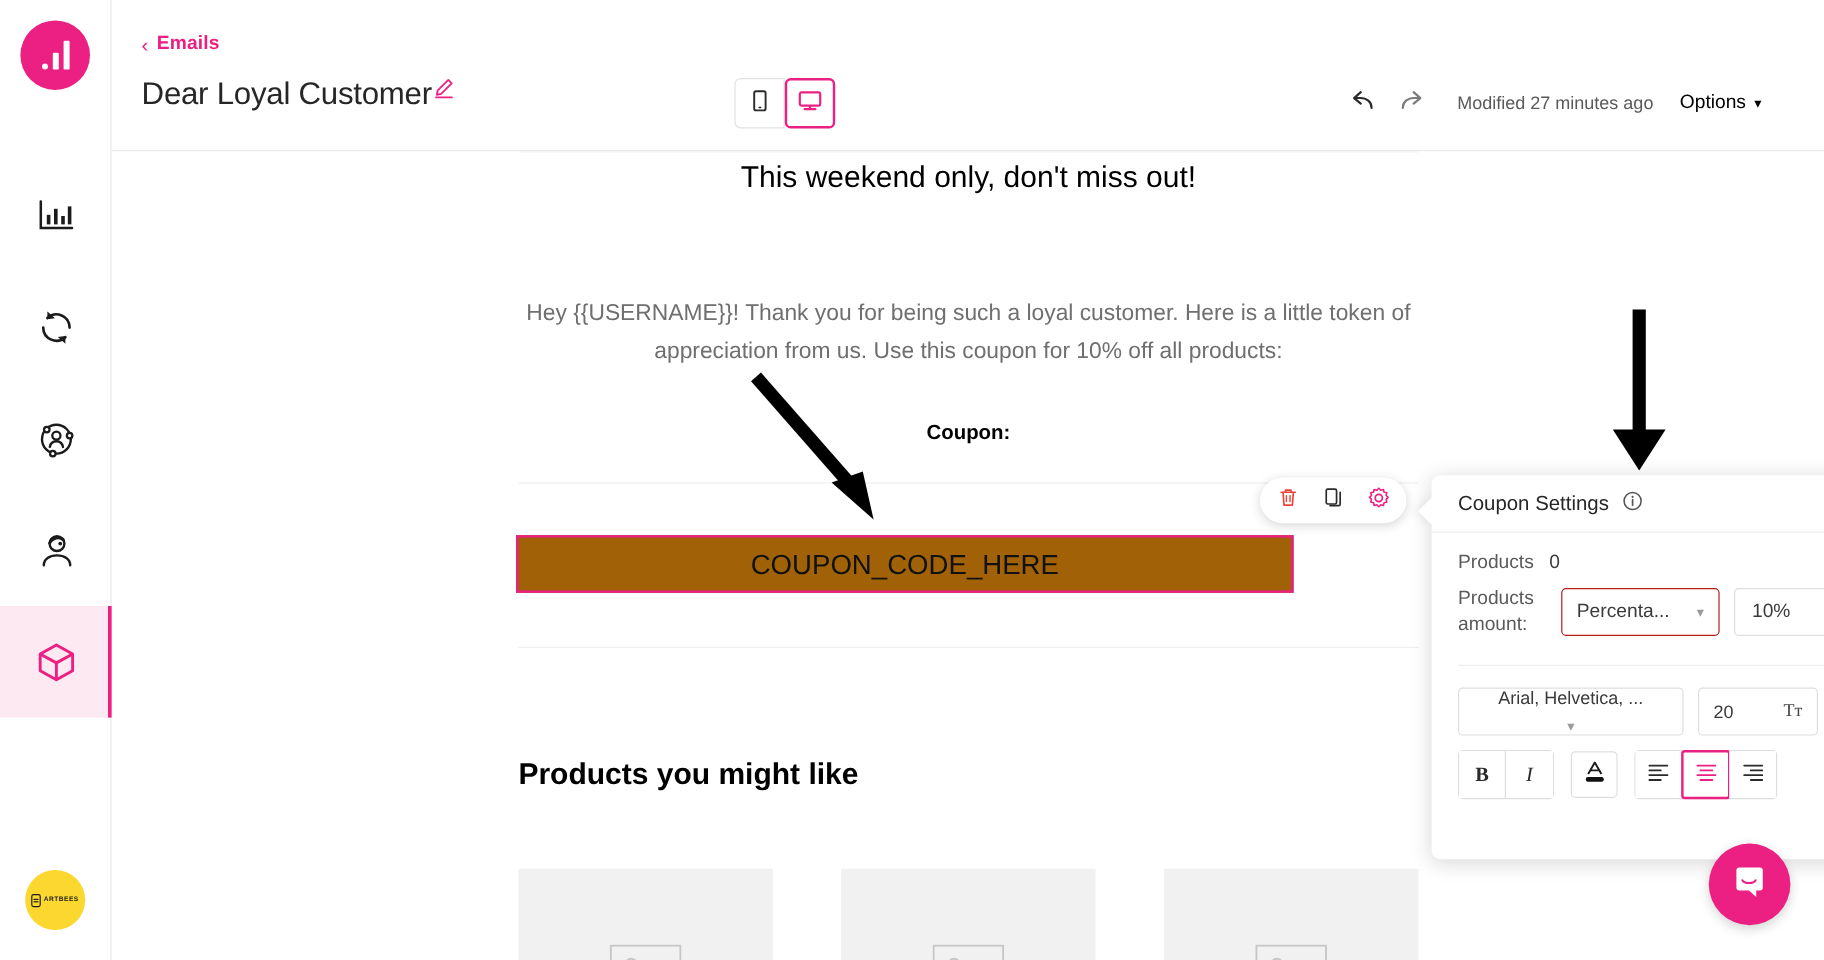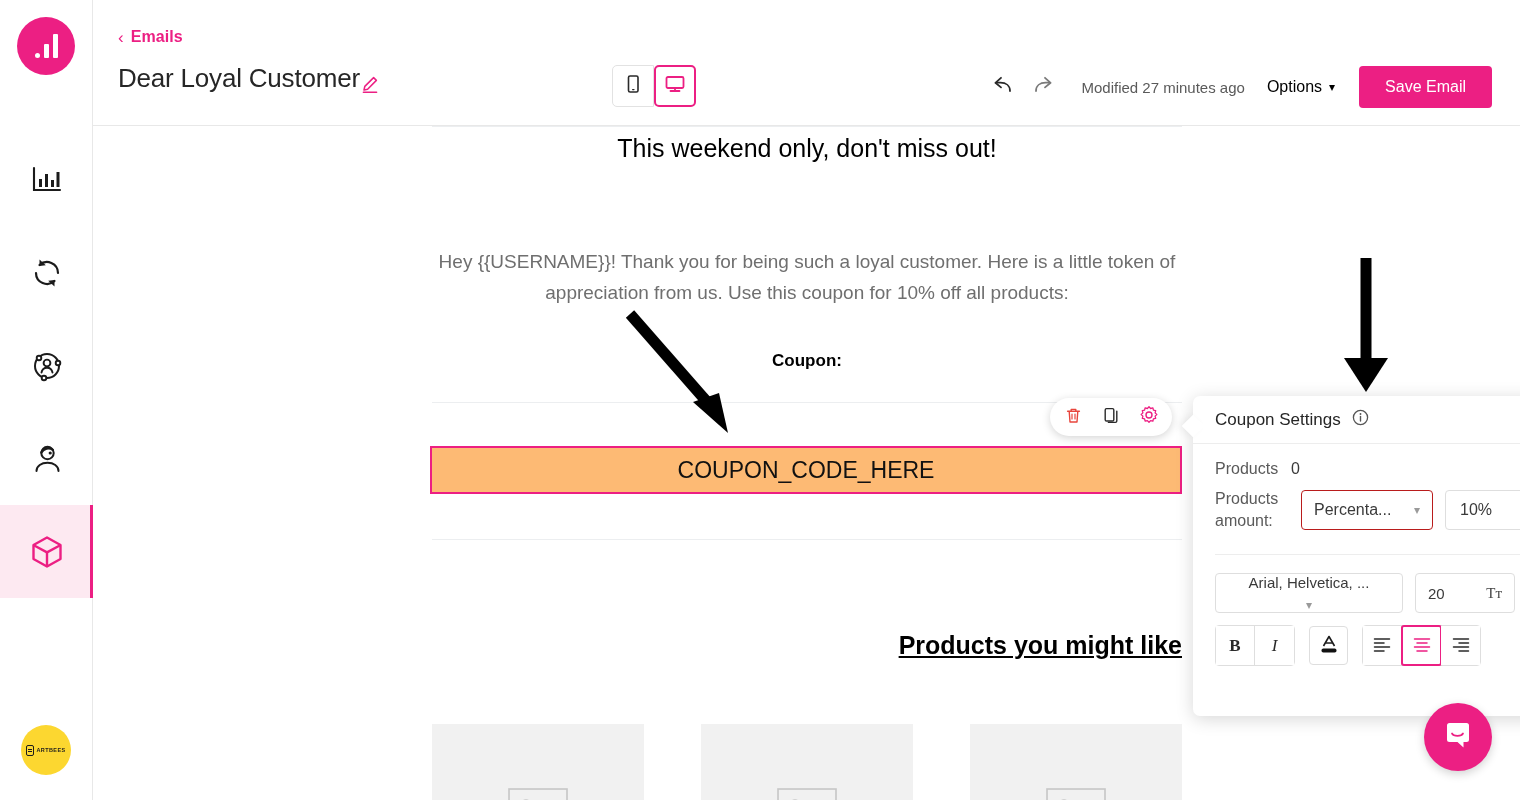--- a/index.html
+++ b/index.html
@@ -76,21 +76,21 @@
   .breadcrumb {
     position: absolute; left: 25px; top: 28px;
     display: flex; align-items: center; gap: 7px;
     color: #ec1f83; cursor: pointer;
   }
   .breadcrumb .chev { font-size: 17px; line-height: 1; font-weight: 400; }
   .breadcrumb .bc-label { font-size: 16px; font-weight: bold; letter-spacing: .1px; }
 
   .title-row {
     position: absolute; left: 25px; top: 63px;
-    display: flex; align-items: flex-end; 
+    display: flex; align-items: flex-start; 
   }
   .email-title { font-size: 26px; color: #262626; font-weight: normal; letter-spacing: -.2px;}
   .edit-pencil { cursor: pointer; display:flex; align-items:flex-end; }
 
   .device-toggle {
     position: absolute; left: 519px; top: 65px;
     display: flex; height: 42px;
     border-radius: 5px;
   }
   .device-btn {
@@ -149,40 +149,40 @@
     position: absolute; left: 339px; top: 120px; width: 750px;
     text-align: center; font-size: 19px; color: #6f6f6f; line-height: 31px;
     font-family: "Liberation Sans", sans-serif;
   }
   .coupon-label {
     position: absolute; left: 339px; top: 225px; width: 750px;
     text-align:center; font-size: 17px; font-weight: bold; color:#000;
   }
   .coupon-block {
     position: absolute; left: 337px; top: 320px;
-    width: 752px; height: 48px;
+    width: 648px; height: 48px;
     border: 2px solid #ec1f83;
     display: flex; align-items: center; justify-content: center;
-    background: #fdba74;
+    background: #a16207;
   }
   .coupon-code { font-size: 23px; color: #111; font-family: "Liberation Sans", sans-serif; }
 
   .elem-toolbar {
     position: absolute; left: 957px; top: 272px;
     height: 38px; padding: 0 10px;
     background: #fff; border-radius: 19px;
     box-shadow: 0 2px 9px rgba(0,0,0,.17);
     display: flex; align-items: center; gap: 12px;
     z-index: 25;
   }
   .elem-toolbar .tb-btn { width:26px;height:26px;display:flex;align-items:center;justify-content:center;cursor:pointer; }
 
   .products-heading {
     position: absolute; left: 339px; top: 505px; width: 750px;
-    text-align:right; font-size: 25px; font-weight:bold; color:#000;text-decoration:underline;
+    text-align:left; font-size: 25px; font-weight:bold; color:#000;
   }
   .product-row {
     position: absolute; left: 339px; top: 598px;
     width: 750px; display: flex; justify-content: space-between;
   }
   .product-card {
     width: 212px; height: 130px; background: #f1f1f1;
     display: flex; align-items: flex-end; justify-content: center;
     padding-bottom: 14px;
   }
@@ -413,21 +413,20 @@
             <path d="M6 18c0-5.2 4-8.3 9.6-8.3h4" stroke="#7a7a7a" stroke-width="1.8" stroke-linecap="round"></path>
             <path d="M15 4.8 L20.6 9.8 L15 14.4" stroke="#7a7a7a" stroke-width="1.8" stroke-linecap="round" stroke-linejoin="round"></path>
           </svg>
         </span>
       </div>
       <span class="modified-text">Modified 27 minutes ago</span>
       <div class="options-btn">
         <span>Options</span>
         <span class="options-chev">▾</span>
       </div>
-      <button class="save-btn">Save Email</button>
     </div>
   </div>
 
   <div id="canvas">
     <div class="email-body">
 
       <div class="sep-line" style="top:0px;"></div>
 
       <div class="heading-weekend">This weekend only, don't miss out!</div>
 

